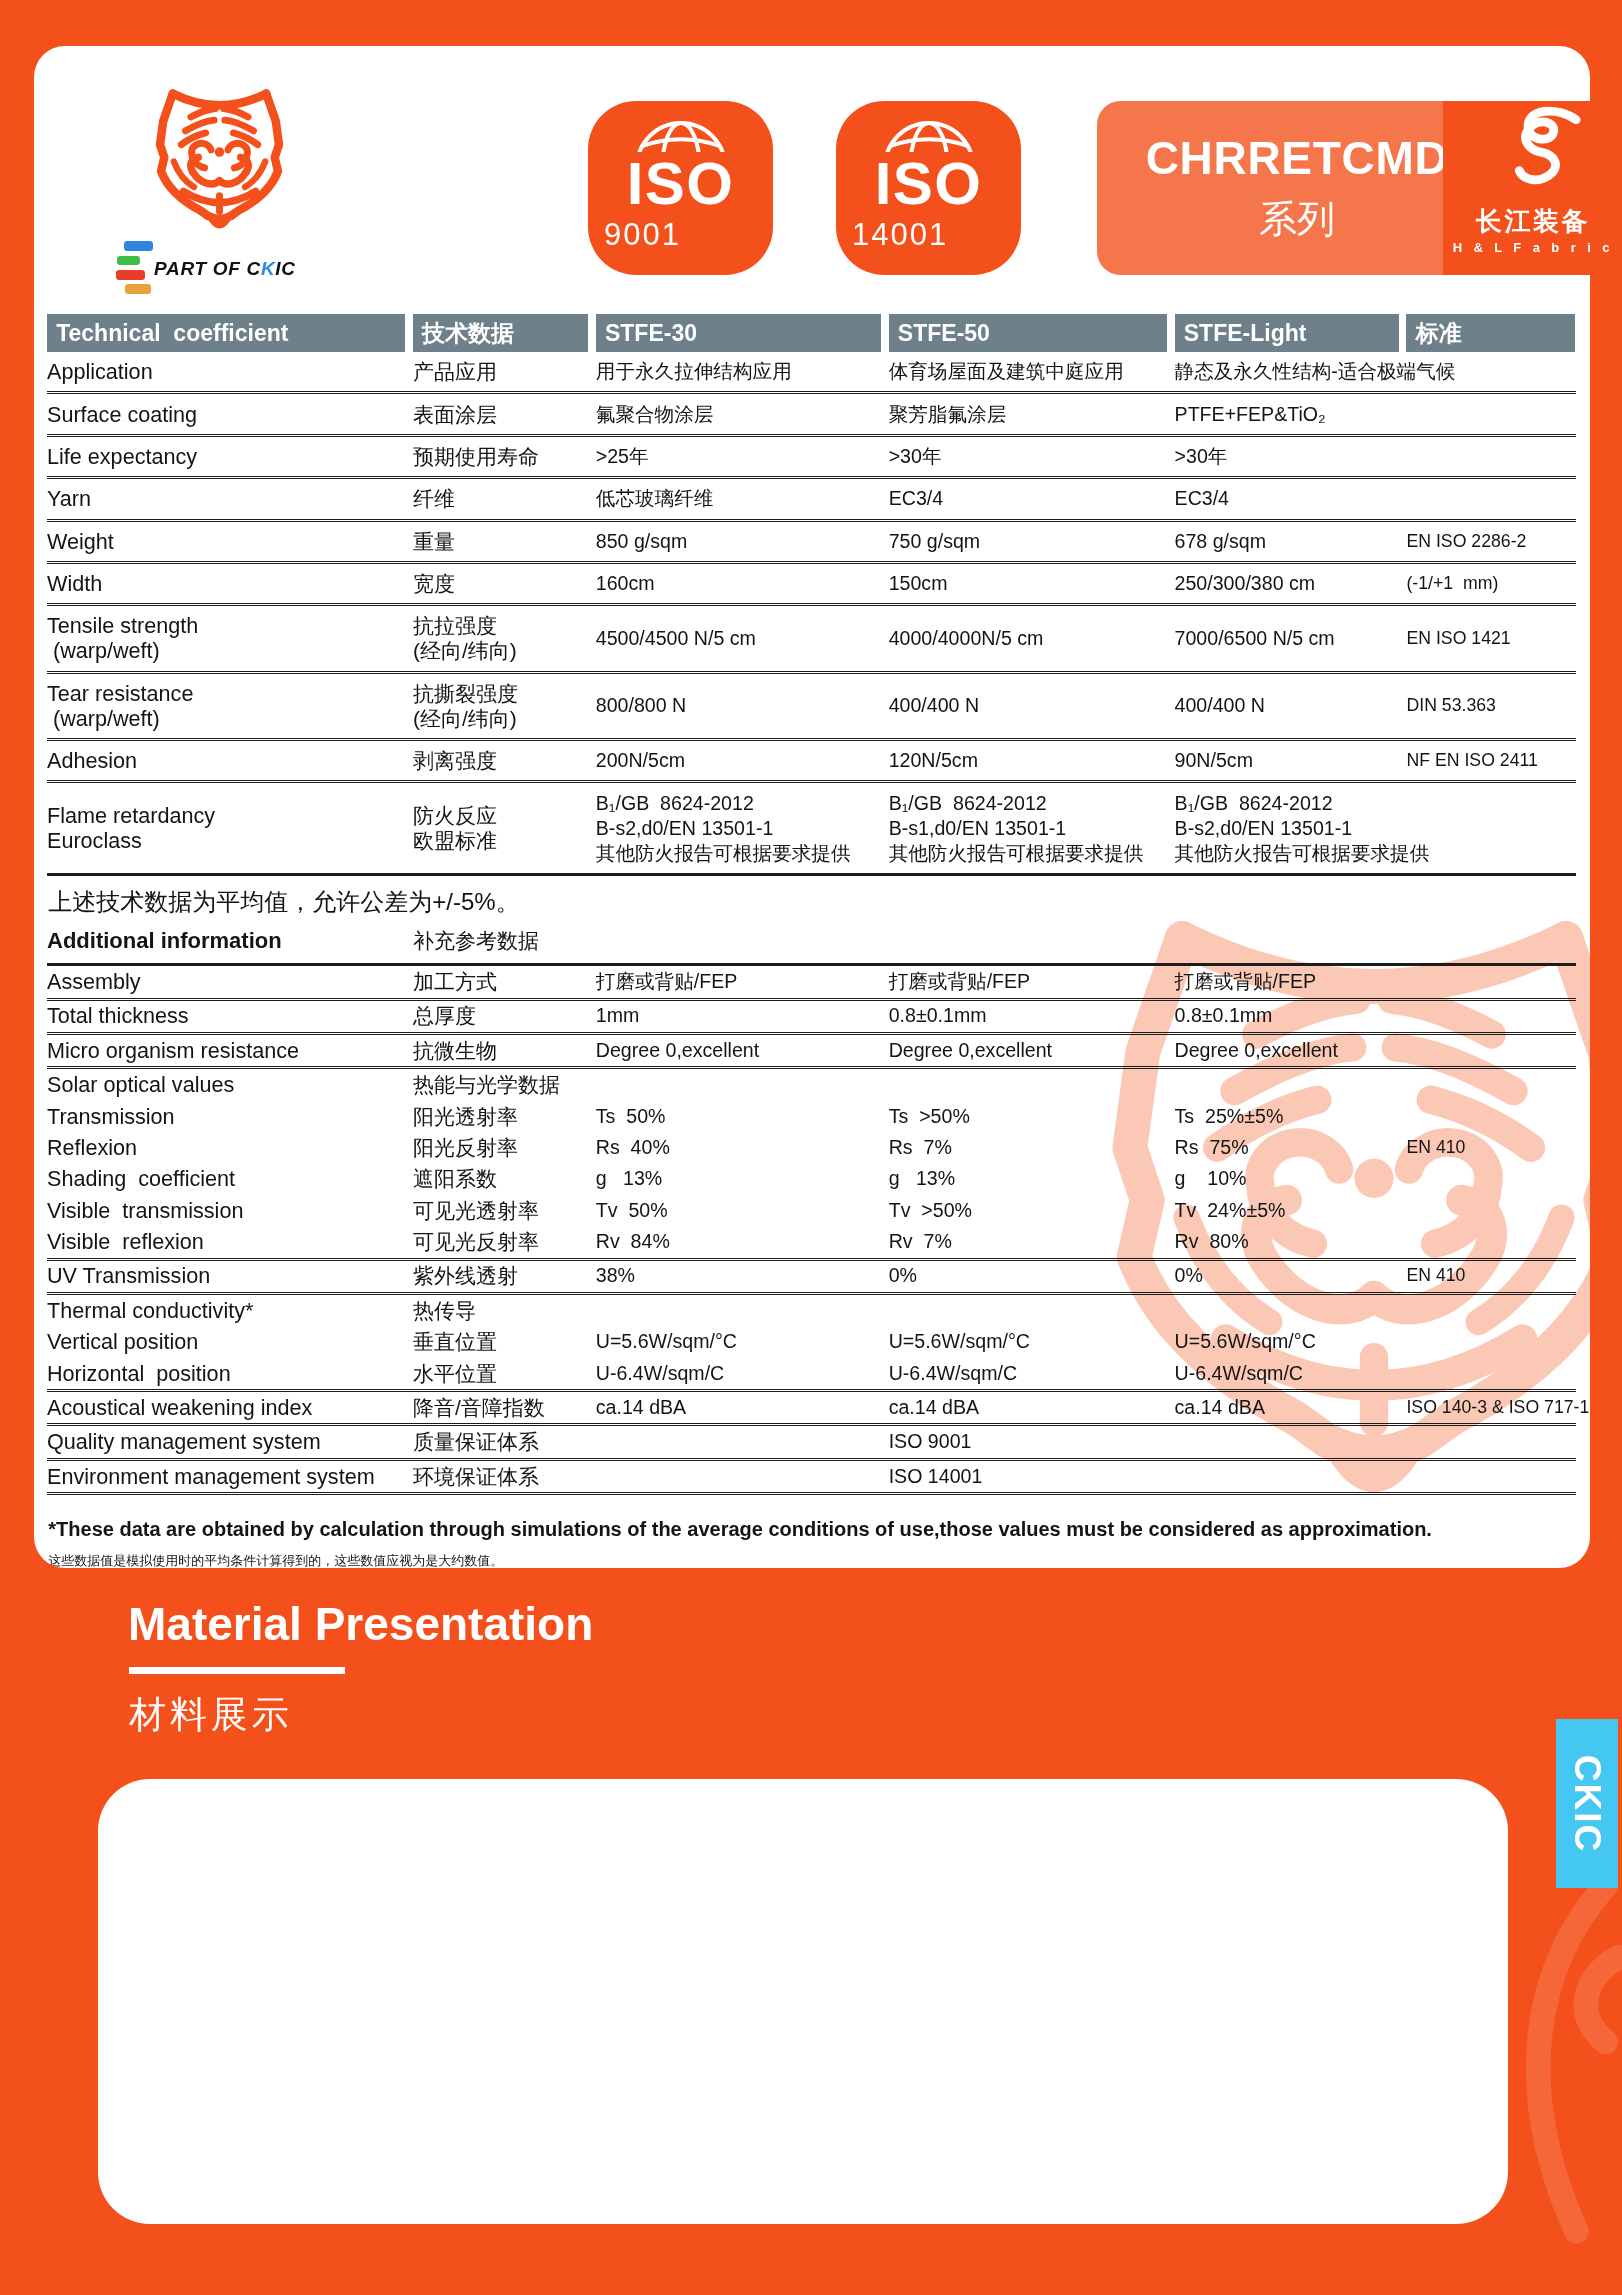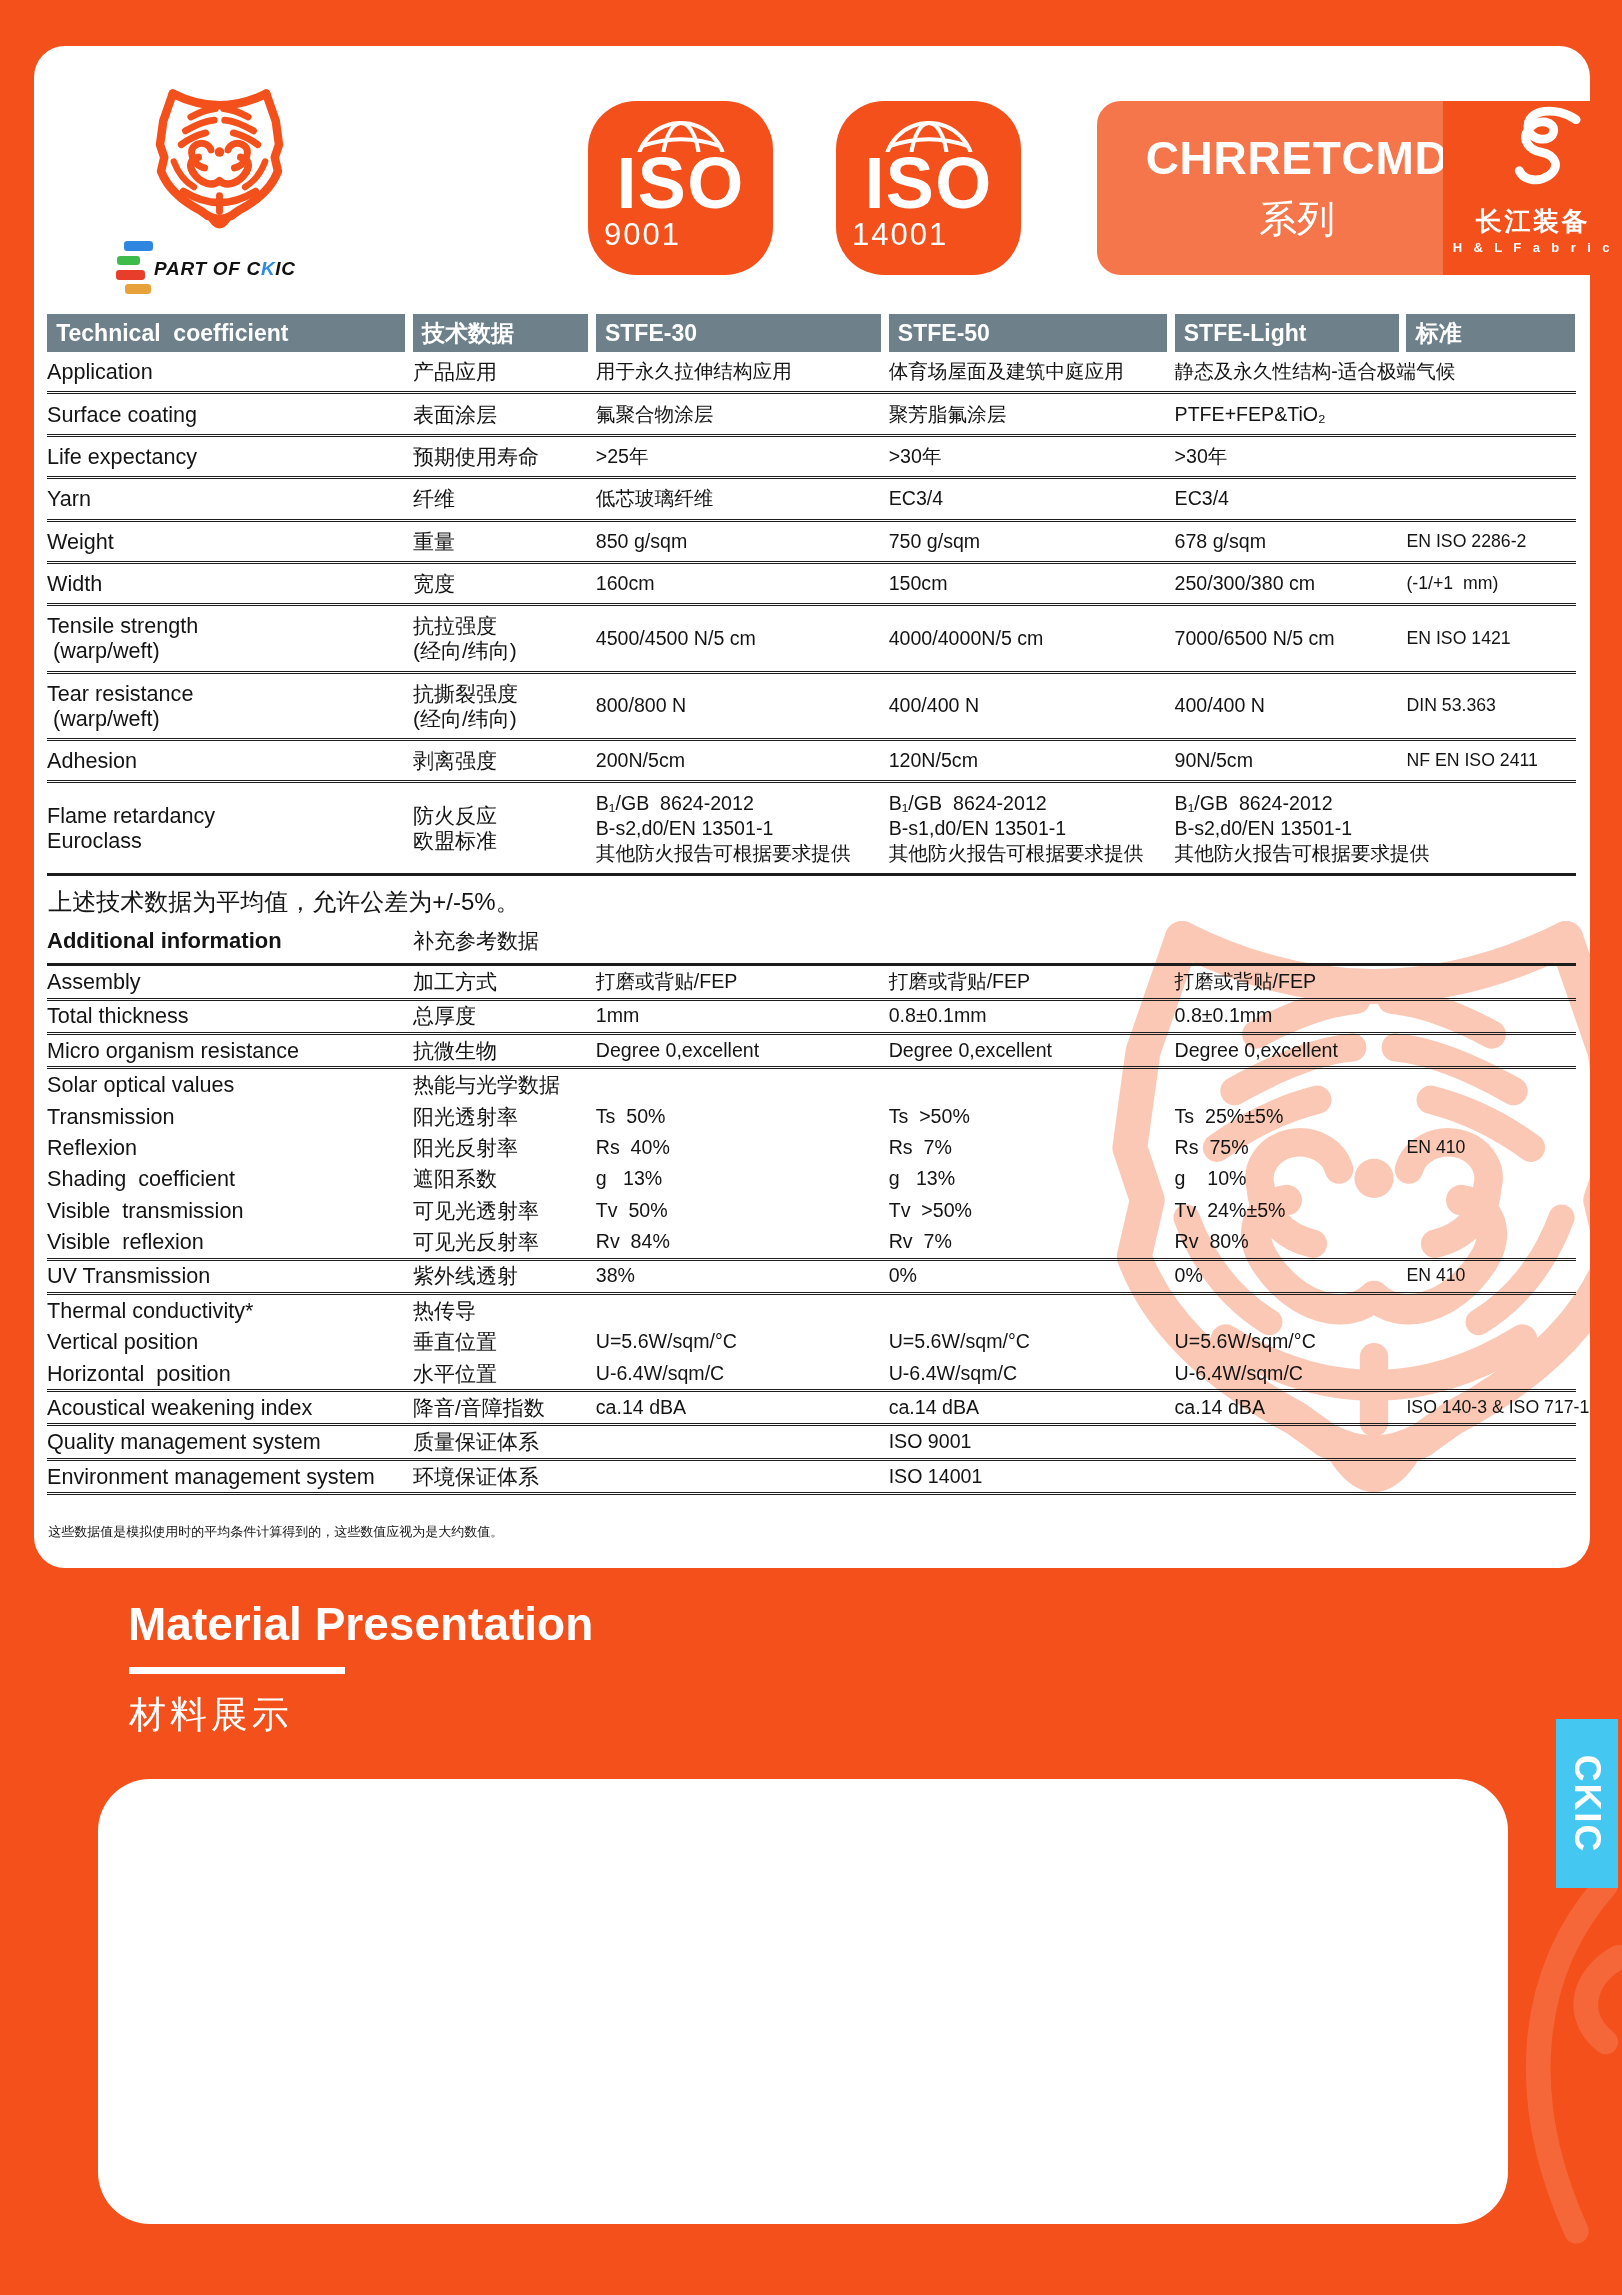--- a/index.html
+++ b/index.html
@@ -31,21 +31,21 @@
   .tag-text .k{color:#2E8BE0;}
   
   .iso-badge{
     position:absolute; top:55px; width:185px; height:174px;
     background:#F4501B; border-radius:48px; color:#fff; z-index:2;
   }
   .iso-badge.b1{left:554px;} .iso-badge.b2{left:802px;}
   .iso-globe{position:absolute; left:50%; top:7.9px; transform:translateX(-50%); width:116px; height:116px;}
   .iso-word{
     position:absolute; left:50%; top:51px; transform:translateX(-50%);
-    font-size:72px; font-weight:800; letter-spacing:1.3px; line-height:63px;
+    font-size:60px; font-weight:800; letter-spacing:1.3px; line-height:63px;
     background:#F4501B; padding:0 5.2px;
   }
   .iso-num{position:absolute; left:16px; right:0; top:116px; font-size:31px; font-weight:400; letter-spacing:2px;}
   
   .series-panel{
     position:absolute; left:1063px; top:55px; width:400px; height:174px;
     background:#F5764A; border-radius:23.6px 0 0 23.6px; color:#fff; z-index:2;
     display:flex; flex-direction:column; align-items:center; justify-content:center;
   }
   .series-title{font-size:46px; font-weight:600; letter-spacing:0.7px;}
@@ -448,20 +448,21 @@
           <div class="t-row div-normal">
             <div class="cell c0">Environment management system</div>
             <div class="cell c1">环境保证体系</div>
             <div class="cell c2"></div>
             <div class="cell c3">ISO 14001</div>
             <div class="cell c4"></div>
             <div class="cell c5"></div>
           </div>
         </div>
       <div class="footnote">
+        <div class="fn-en">*These data are obtained by calculation through simulations of the average conditions of use,those values must be considered as approximation.</div>
         <div class="fn-cn">这些数据值是模拟使用时的平均条件计算得到的，这些数值应视为是大约数值。</div>
       </div>
     </div>
   </div>
 
   <div class="hl-panel">
     <svg class="hl-swoosh" viewBox="0 0 220 200" fill="none" stroke="#fff" stroke-width="18" stroke-linecap="round">
       <path d="M198,30 C160,2 96,8 100,46 C103,74 148,78 152,54 C156,34 122,26 104,46 C82,70 104,92 126,96 C158,102 166,128 142,144 C118,160 90,152 82,134"></path>
     </svg>
     <div class="hl-cn">长江装备</div>

